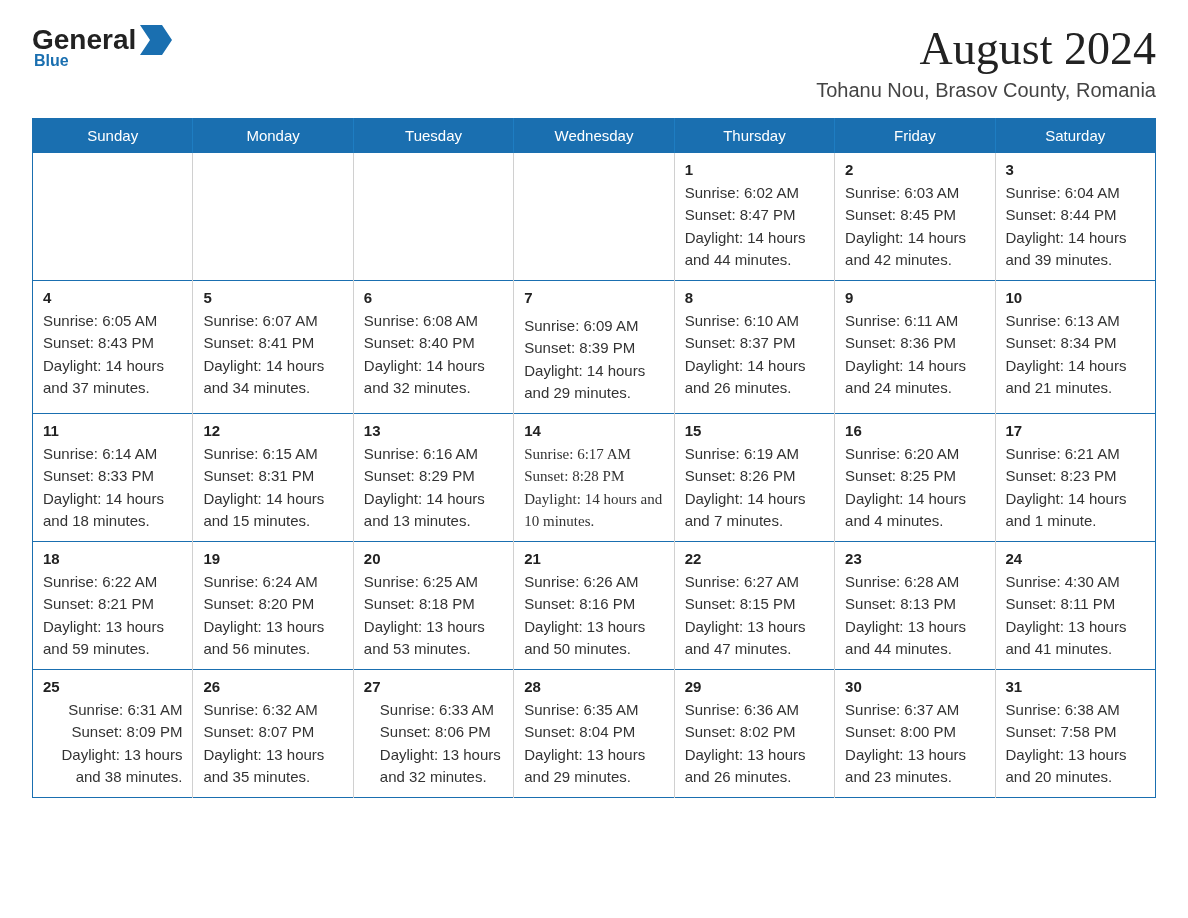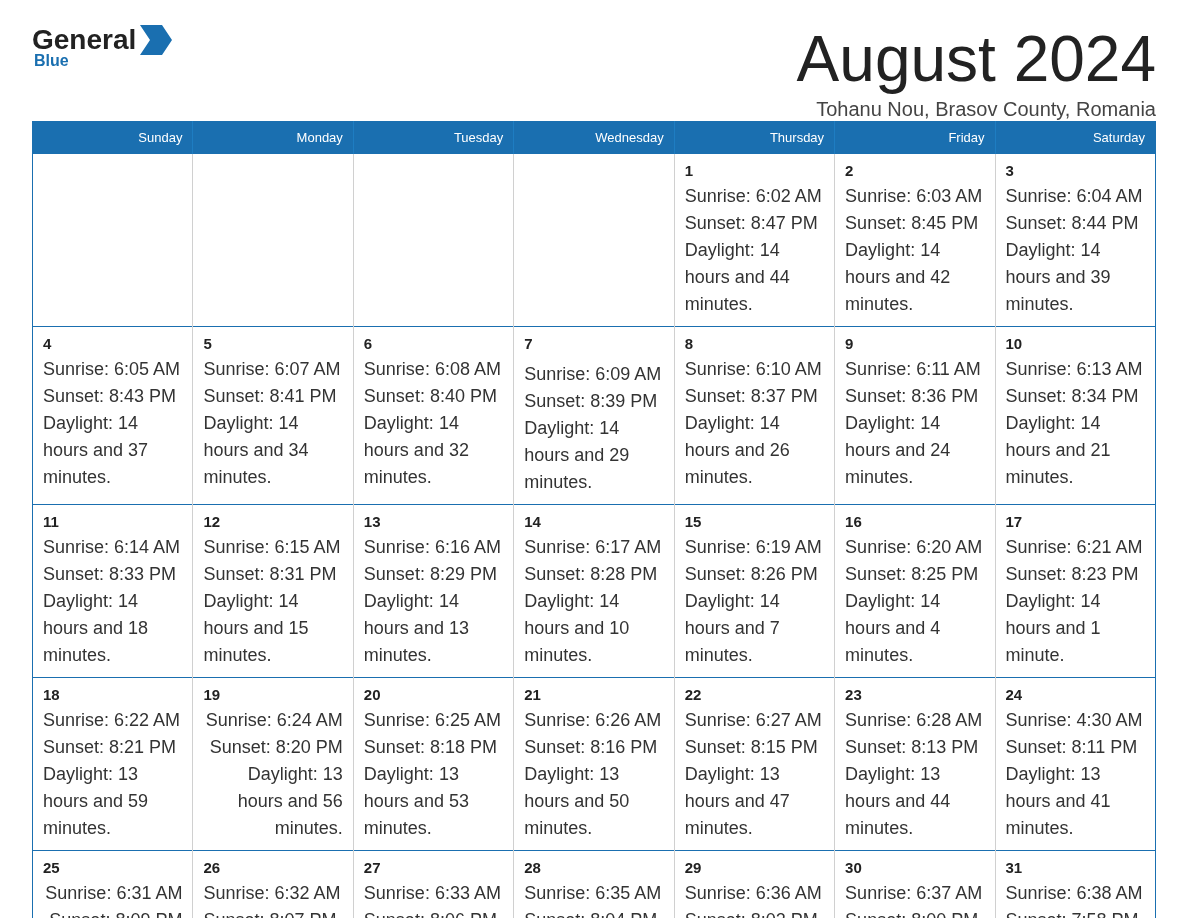--- a/index.html
+++ b/index.html
@@ -6,52 +6,54 @@
     body {
       background: #fff;
       font-family: Arial, sans-serif;
       padding: 24px 32px;
       color: #222;
     }
     .header {
       display: flex;
       justify-content: space-between;
       align-items: flex-start;
+      margin-bottom: 16px;
     }
     .logo {
       display: flex;
       flex-direction: column;
       align-items: flex-start;
     }
     .header-right {
       text-align: right;
     }
     .month-title {
-      font-size: 64px;
+      font-size: 46px;
       font-weight: 300;
       color: #222;
       line-height: 1.1;
+      font-family: Liberation Serif, serif;
     }
     .location {
       font-size: 20px;
       color: #444;
       margin-top: 4px;
     }
     .calendar {
       width: 100%;
       border-collapse: collapse;
       border: 1.5px solid #1a6fb0;
     }
     .calendar th {
       background-color: #1a6fb0;
       color: #fff;
-      font-size: 13px;
+      font-size: 15px;
       font-weight: normal;
       padding: 8px 10px;
-      text-align: right;
+      text-align: center;
       border-right: 1px solid #1e7dc2;
     }
     .calendar th:last-child {
       border-right: none;
     }
     .calendar td {
       vertical-align: top;
       padding: 8px 10px;
       border-top: 1.5px solid #1a6fb0;
       border-right: 1px solid #d0d0d0;
@@ -64,21 +66,21 @@
     .calendar td:last-child {
       border-right: none;
     }
     .day-num {
       font-size: 15px;
       font-weight: bold;
       color: #222;
       margin-bottom: 4px;
     }
     .day-info {
-      font-size: 18px;
+      font-size: 15px;
       color: #333;
       line-height: 1.5;
     }
     .empty-cell {
       background: #fff;
     }
   </style>
 </head>
 <body>
 
@@ -193,21 +195,21 @@
 Daylight: 14 hours and 15 minutes.</div>
         </td>
         <td>
           <div class="day-num">13</div>
           <div class="day-info" style="white-space: pre-line;">Sunrise: 6:16 AM
 Sunset: 8:29 PM
 Daylight: 14 hours and 13 minutes.</div>
         </td>
         <td>
           <div class="day-num">14</div>
-          <div class="day-info" style="white-space: pre-line;">Sunrise: 6:17 AM
+          <div class="day-info" style="white-space: pre-line; font-family: Liberation Serif, serif;">Sunrise: 6:17 AM
 Sunset: 8:28 PM
 Daylight: 14 hours and 10 minutes.</div>
         </td>
         <td>
           <div class="day-num">15</div>
           <div class="day-info" style="white-space: pre-line;">Sunrise: 6:19 AM
 Sunset: 8:26 PM
 Daylight: 14 hours and 7 minutes.</div>
         </td>
         <td>
@@ -225,21 +227,21 @@
       </tr>
       <tr>
         <td>
           <div class="day-num">18</div>
           <div class="day-info" style="white-space: pre-line;">Sunrise: 6:22 AM
 Sunset: 8:21 PM
 Daylight: 13 hours and 59 minutes.</div>
         </td>
         <td>
           <div class="day-num">19</div>
-          <div class="day-info" style="white-space: pre-line; text-align: right;">Sunrise: 6:24 AM
+          <div class="day-info" style="white-space: pre-line;">Sunrise: 6:24 AM
 Sunset: 8:20 PM
 Daylight: 13 hours and 56 minutes.</div>
         </td>
         <td>
           <div class="day-num">20</div>
           <div class="day-info" style="white-space: pre-line;">Sunrise: 6:25 AM
 Sunset: 8:18 PM
 Daylight: 13 hours and 53 minutes.</div>
         </td>
         <td>
@@ -275,21 +277,21 @@
 Daylight: 13 hours and 38 minutes.</div>
         </td>
         <td>
           <div class="day-num">26</div>
           <div class="day-info" style="white-space: pre-line;">Sunrise: 6:32 AM
 Sunset: 8:07 PM
 Daylight: 13 hours and 35 minutes.</div>
         </td>
         <td>
           <div class="day-num">27</div>
-          <div class="day-info" style="white-space: pre-line;">Sunrise: 6:33 AM
+          <div class="day-info" style="white-space: pre-line; margin-left: 16px;">Sunrise: 6:33 AM
 Sunset: 8:06 PM
 Daylight: 13 hours and 32 minutes.</div>
         </td>
         <td>
           <div class="day-num">28</div>
           <div class="day-info" style="white-space: pre-line;">Sunrise: 6:35 AM
 Sunset: 8:04 PM
 Daylight: 13 hours and 29 minutes.</div>
         </td>
         <td>

